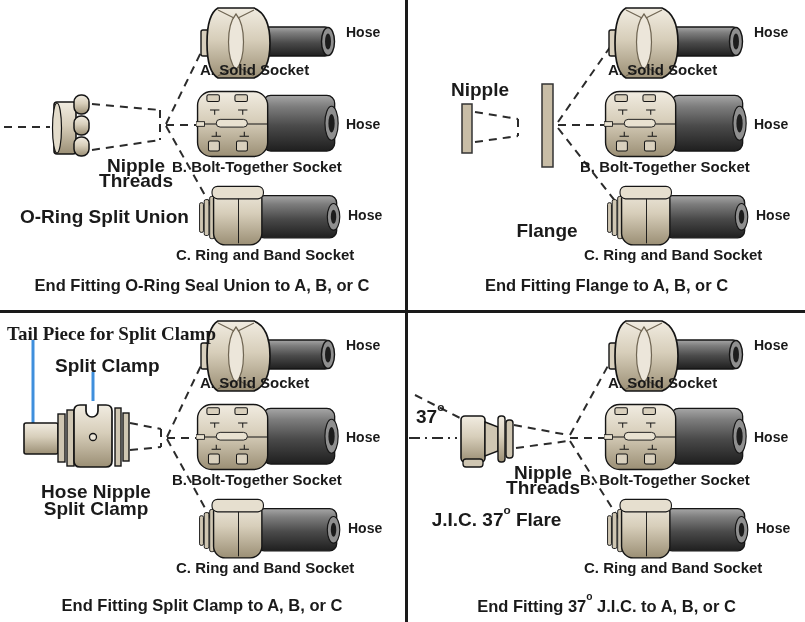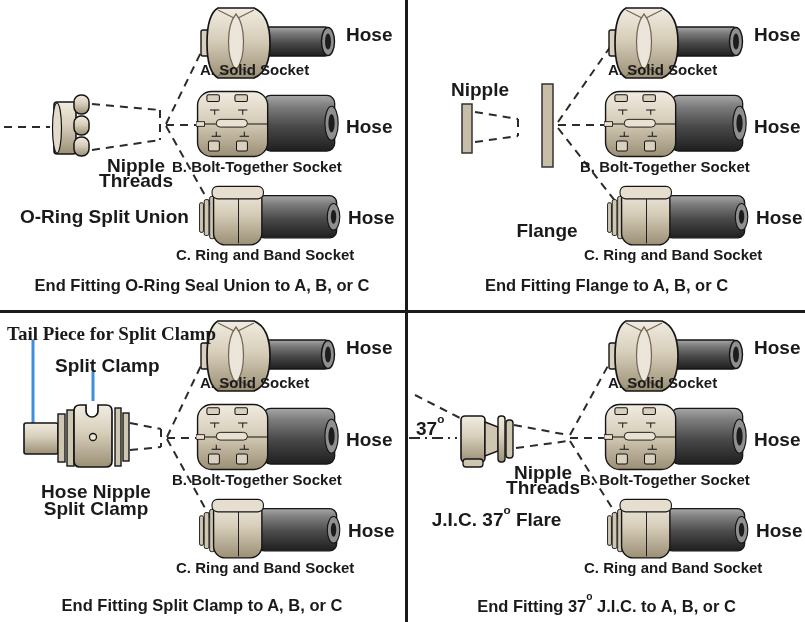--- a/index.html
+++ b/index.html
@@ -10,21 +10,21 @@
   .quad{position:absolute;overflow:visible;}
   .q-tl{left:0;top:0;width:404px;height:309px;}
   .q-tr{left:408px;top:0;width:397px;height:309px;}
   .q-bl{left:0;top:313px;width:404px;height:309px;}
   .q-br{left:408px;top:313px;width:397px;height:309px;}
   .vdiv{position:absolute;left:405px;top:0;width:2.5px;height:622px;background:#1a1a1a;}
   .hdiv{position:absolute;left:0;top:310px;width:805px;height:2.5px;background:#1a1a1a;}
   svg.art{position:absolute;left:0;top:0;}
   .lbl{position:absolute;font-weight:bold;white-space:nowrap;}
   .sock-lbl{font-size:15px;}
-  .hose-lbl{font-size:19px;}
+  .hose-lbl{font-size:14px;}
   .part-lbl{font-size:19px;text-align:center;}
   .caption{position:absolute;left:0;right:0;text-align:center;font-weight:bold;font-size:16.5px;white-space:nowrap;}
   .cap-t{top:276px;}
   .cap-b{top:283px;}
   sup{font-size:0.62em;position:relative;top:-0.45em;font-weight:bold;}
   .defs-holder{position:absolute;width:0;height:0;overflow:hidden;}
 </style>
 </head>
 <body>
 
@@ -208,21 +208,21 @@
     <use href="#sockA" x="198" y="4" width="145" height="78"></use>
     <use href="#sockB" x="196" y="90" width="148" height="68"></use>
     <use href="#sockC" x="198" y="184" width="148" height="64"></use>
   </svg>
   <div class="lbl hose-lbl" style="left:346px;top:24px;">Hose</div>
   <div class="lbl sock-lbl" style="left:200px;top:61px;width:150px;">A. Solid Socket</div>
   <div class="lbl hose-lbl" style="left:346px;top:116px;">Hose</div>
   <div class="lbl sock-lbl" style="left:172px;top:158px;width:210px;">B. Bolt-Together Socket</div>
   <div class="lbl hose-lbl" style="left:348px;top:207px;">Hose</div>
   <div class="lbl sock-lbl" style="left:176px;top:246px;width:205px;">C. Ring and Band Socket</div>
-  <div class="lbl part-lbl" style="left:8px;top:104px;"><span>37</span><sup>o</sup></div>
+  <div class="lbl part-lbl" style="left:8px;top:92px;"><span>37</span><sup>o</sup></div>
   <div class="lbl part-lbl" style="left:95px;top:149px;width:80px;">Nipple</div>
   <div class="lbl part-lbl" style="left:95px;top:164px;width:80px;">Threads</div>
   <div class="lbl part-lbl" style="left:16px;top:195px;width:145px;"><span>J.I.C. 37</span><sup>o</sup><span> Flare</span></div>
   <div class="caption cap-b"><span>End Fitting 37</span><sup>o</sup><span> J.I.C. to A, B, or C</span></div>
 </div>
 
 <div class="vdiv"></div>
 <div class="hdiv"></div>
 
 </body></html>

